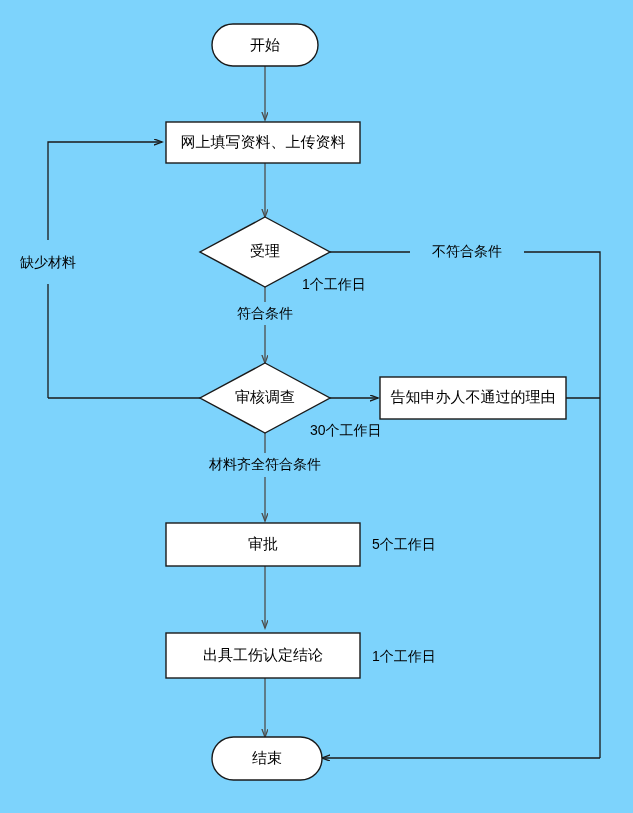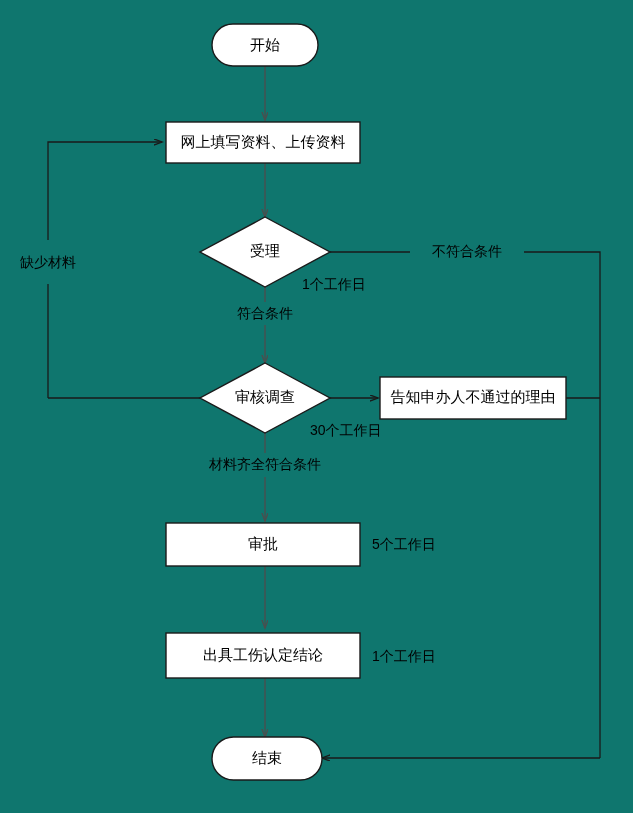--- a/index.html
+++ b/index.html
@@ -7,21 +7,21 @@
     padding: 0;
     background: #ffffff;
   }
   body {
     font-family: "Liberation Sans", "DejaVu Sans", sans-serif;
   }
   #canvas {
     position: relative;
     width: 633px;
     height: 813px;
-    background: #0f766e;
+    background: #7dd3fc;
     overflow: hidden;
   }
   svg.flow {
     position: absolute;
     left: 0;
     top: 0;
     width: 633px;
     height: 813px;
   }
   .node-text {

